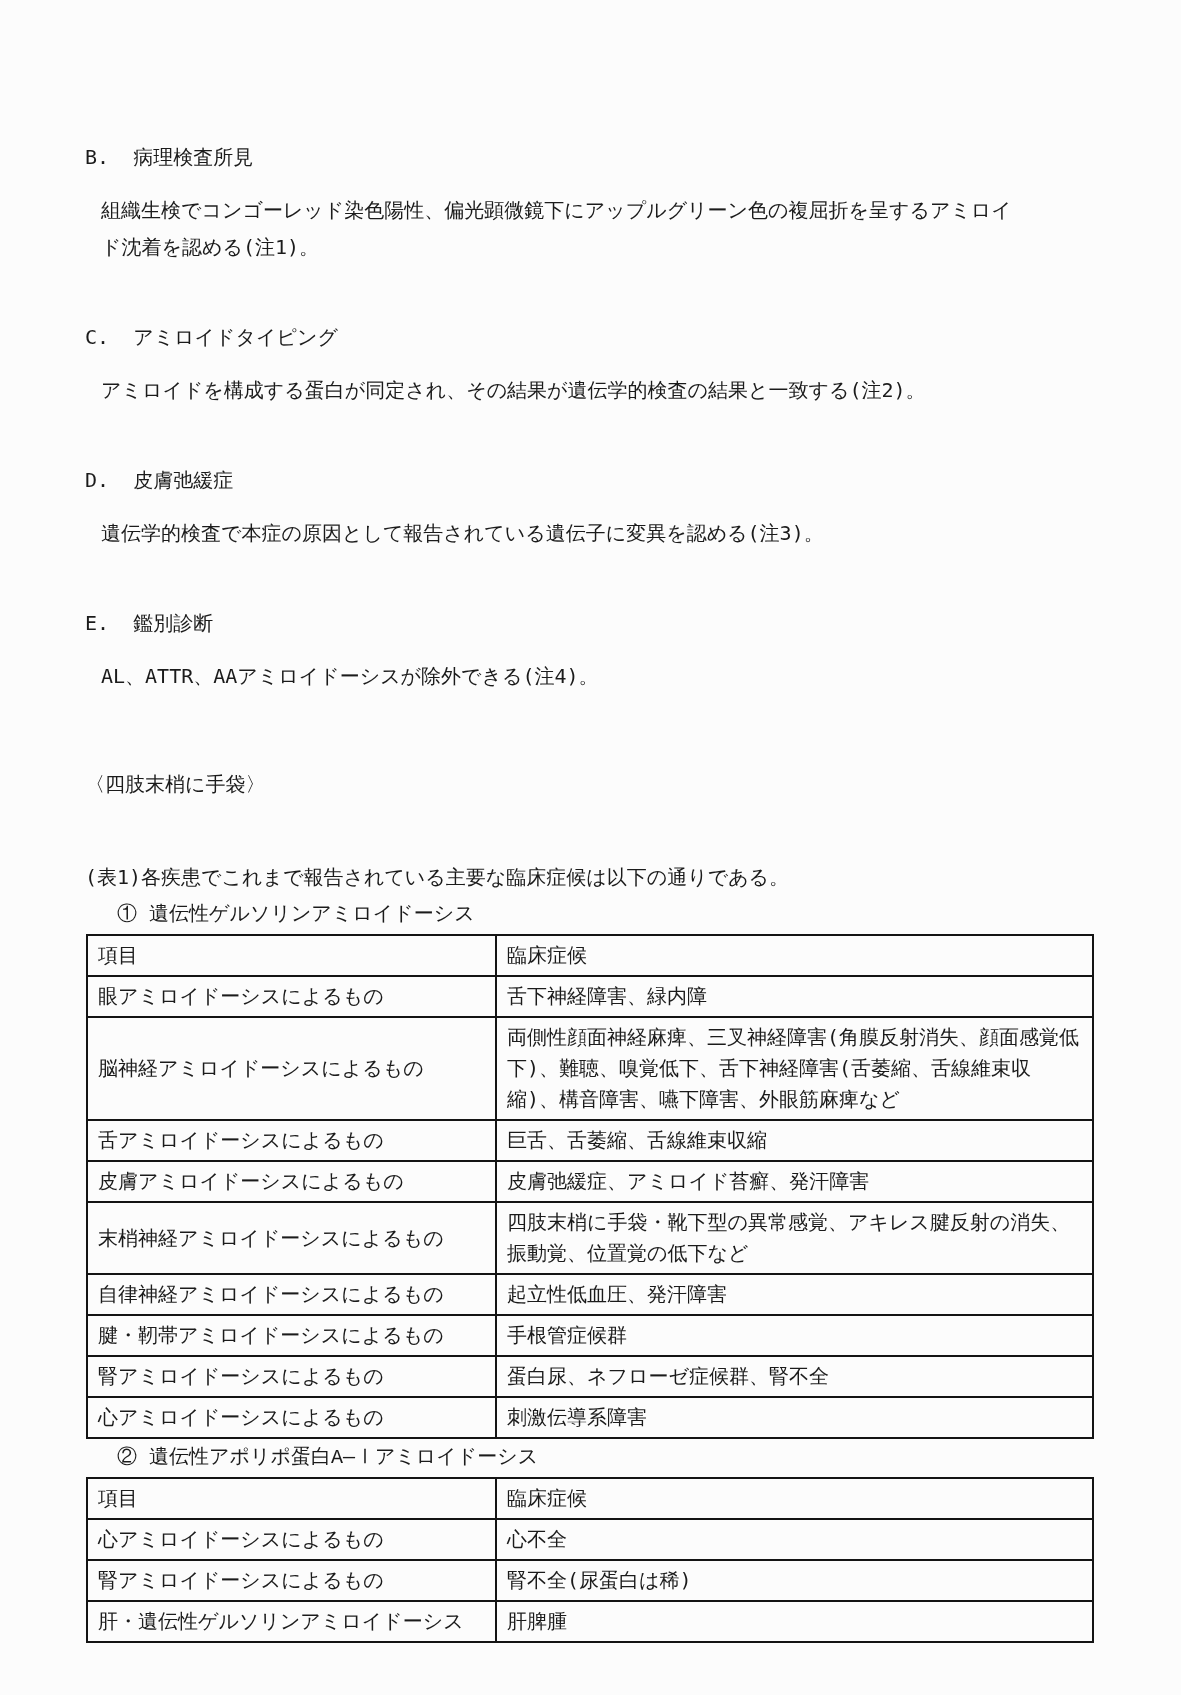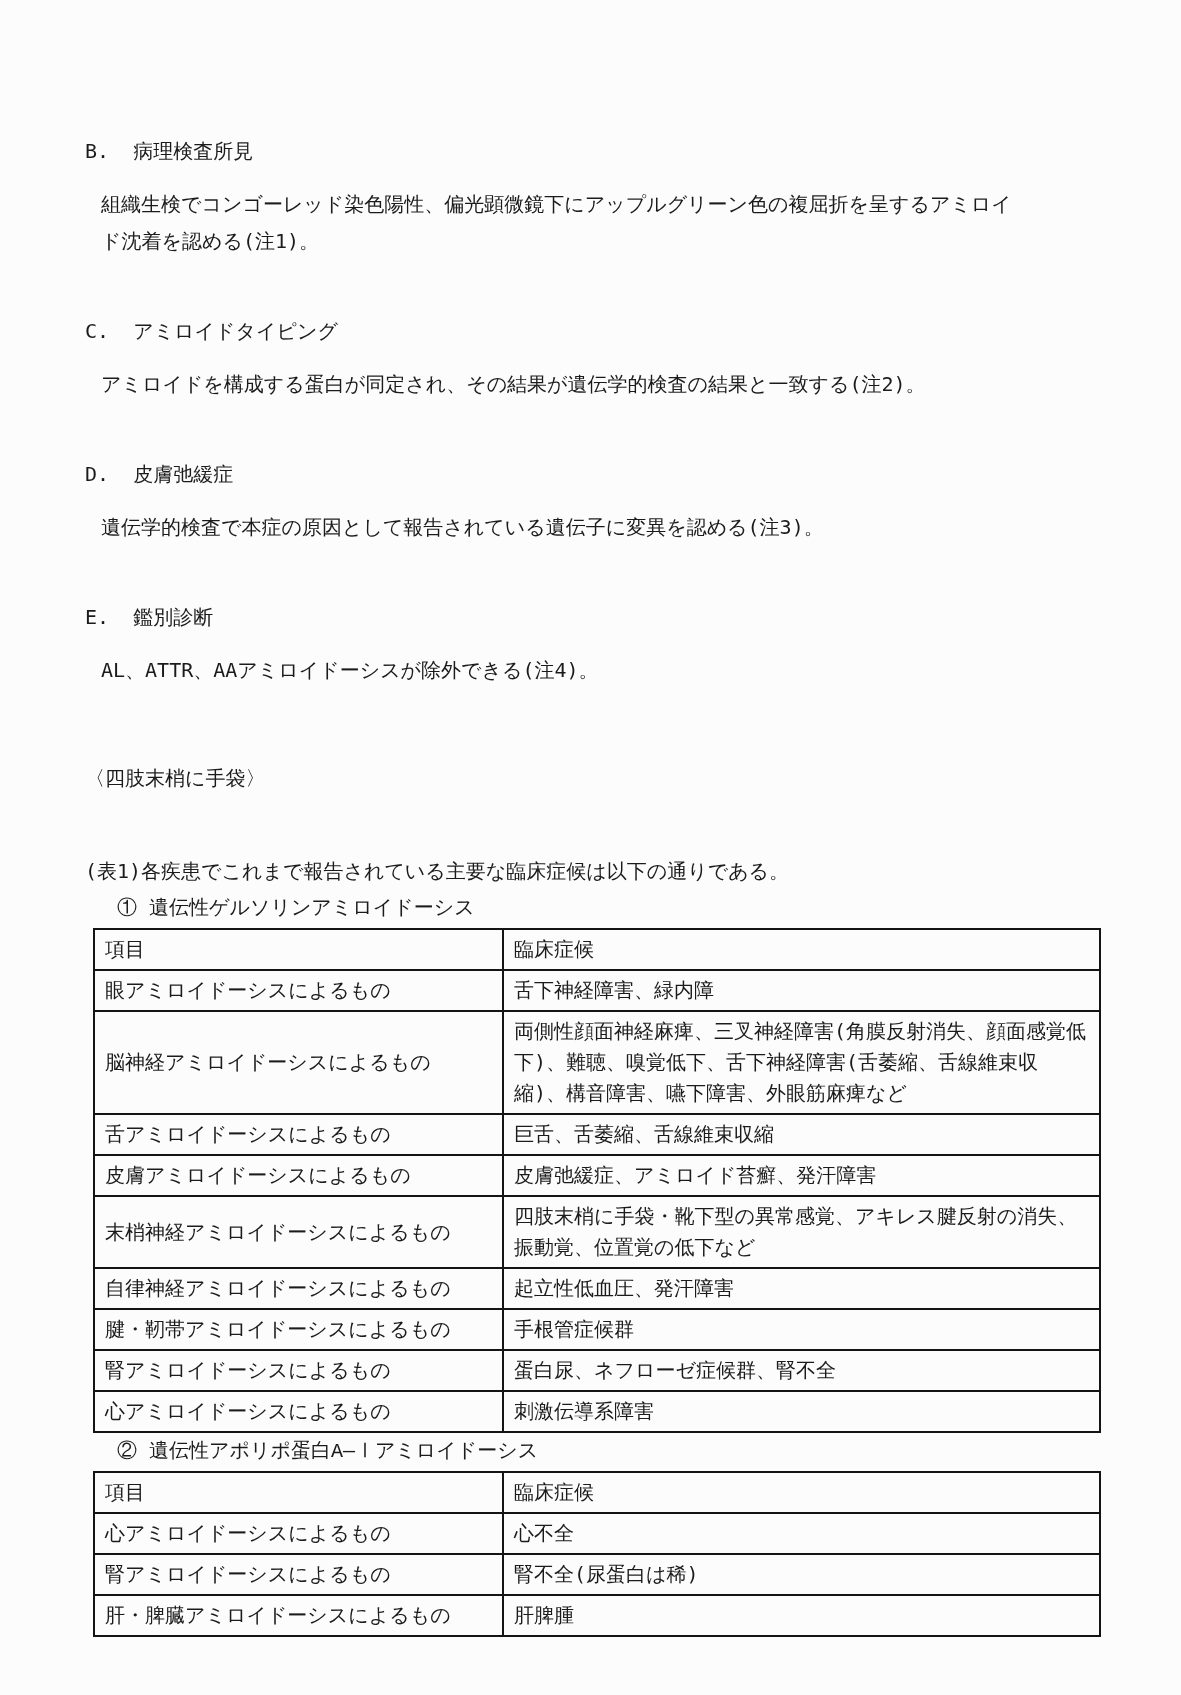--- a/index.html
+++ b/index.html
@@ -12,21 +12,21 @@
     height: 1695px;
     background: #fcfcfc;
     color: #1b1b1b;
     font-family: "DejaVu Sans Mono", "Liberation Mono", monospace;
     font-size: 20px;
     overflow: hidden;
   }
   .doc {
     position: absolute;
     left: 85px;
-    top: 133px;
+    top: 139px;
     width: 1010px;
   }
   .line, .heading {
     margin: 0;
     font-size: 20px;
     font-weight: normal;
     line-height: 37px;
     white-space: pre-wrap;
   }
   .para {
@@ -44,21 +44,21 @@
     padding-left: 32px;
     font-size: 20px;
     line-height: 37px;
     font-family: Liberation Mono, monospace;
   }
   .cap-num { margin-right: 12px; }
   table.clinical {
     border-collapse: collapse;
     table-layout: fixed;
     width: 1006px;
-    margin-left: 8px;
+    margin-left: 1px;
     margin-top: 1px;
   }
   table.clinical col.c1 { width: 409px; }
   table.clinical col.c2 { width: 597px; }
   table.clinical th,
   table.clinical td {
     border: 2px solid #141414;
     padding: 4px 10px;
     font-size: 20px;
     font-weight: normal;
@@ -159,19 +159,19 @@
     </tr>
     <tr>
       <td>心アミロイドーシスによるもの</td>
       <td>心不全</td>
     </tr>
     <tr>
       <td>腎アミロイドーシスによるもの</td>
       <td>腎不全(尿蛋白は稀)</td>
     </tr>
     <tr>
-      <td>肝・脾臓アミロイドーシスによるもの</td>
+      <td>肝・遺伝性ゲルソリンアミロイドーシス</td>
       <td>肝脾腫</td>
     </tr>
   </tbody>
     </table>
 
 </div>
 
 </body></html>

